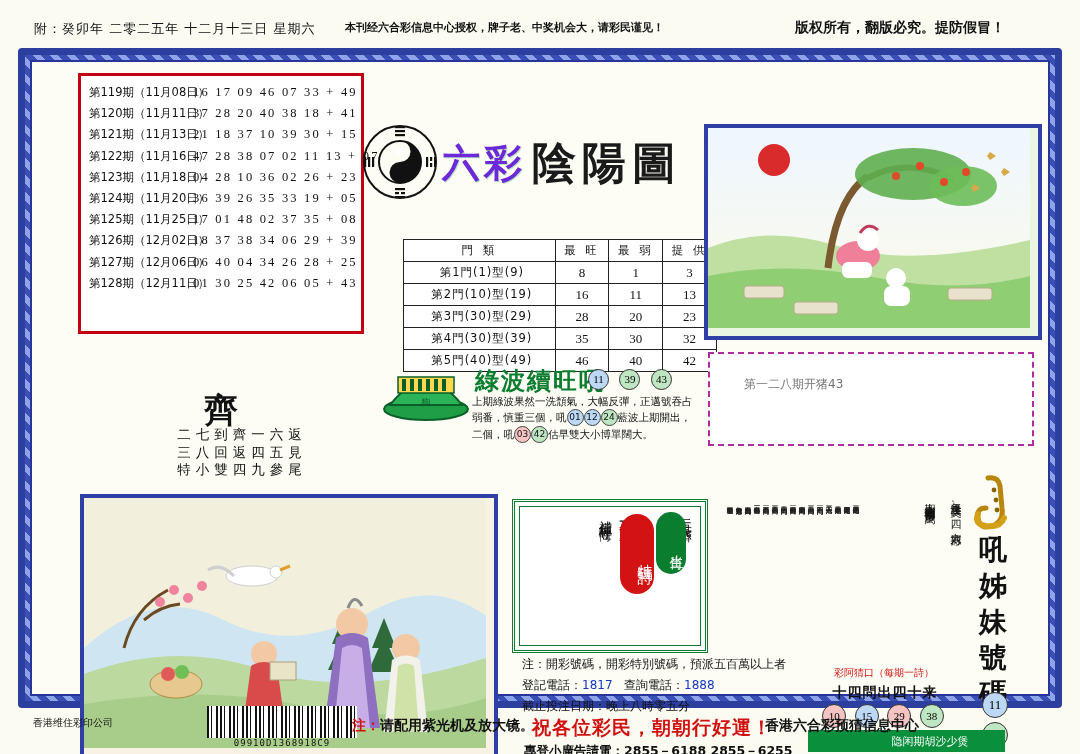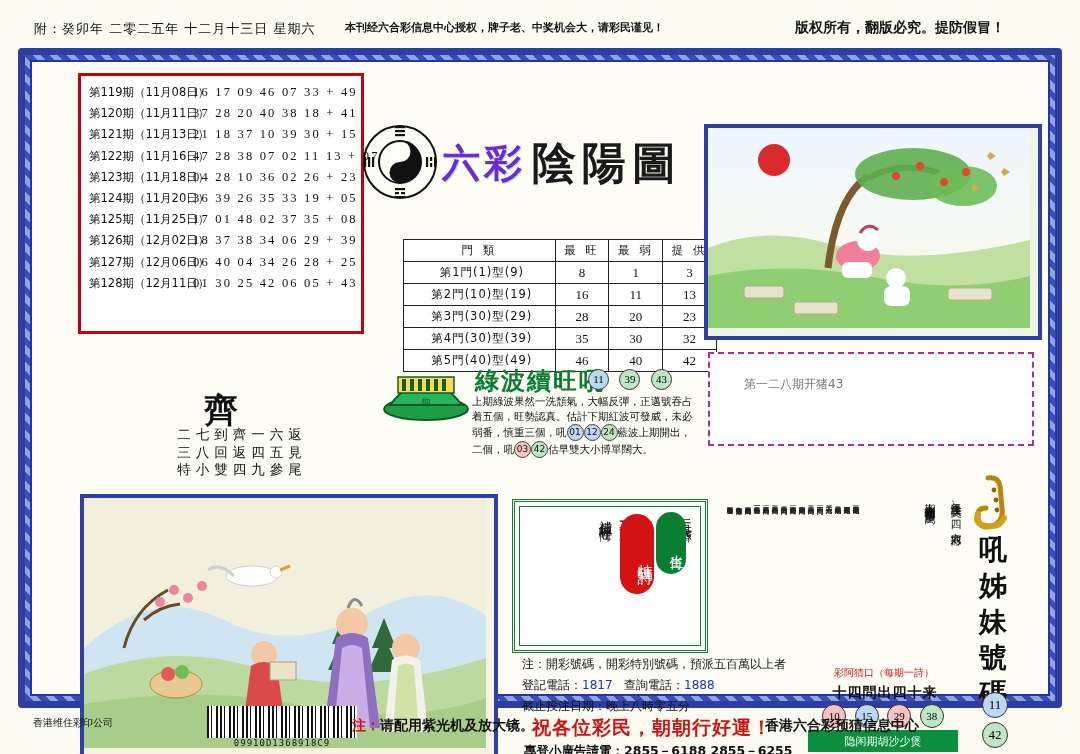--- a/index.html
+++ b/index.html
@@ -255,20 +255,21 @@
     font-family:"DejaVu Sans", sans-serif;
   }
   .mini-balls{
     position:absolute;left:776px;top:642px;width:150px;text-align:center;
   }
   .mini-balls .gball{width:22px;height:22px;line-height:22px;font-size:11px;margin:0 2px;}
   .mini-green{
     position:absolute;left:776px;top:668px;width:150px;height:22px;
     background:#0a8f3c;color:#fff;font-size:11px;text-align:center;line-height:22px;
     font-family:Liberation Serif, serif;
+    padding-left:47px;
   }
   
   .f-left{
     position:absolute;left:33px;top:716px;font-size:10px;color:#111;
     font-family:"DejaVu Sans", sans-serif;
   }
   .barcode{
     position:absolute;left:207px;top:706px;width:150px;height:32px;
     background:
       repeating-linear-gradient(90deg,#111 0 2px,#fff 2px 4px,#111 4px 5px,#fff 5px 9px,#111 9px 11px,#fff 11px 13px);
@@ -426,21 +427,20 @@
       </div>
 
       <div class="green-title">綠波續旺吼</div>
       <div class="balls-row">
         <span class="gball gb-blue">11</span>
         <span class="gball gb-green">39</span>
         <span class="gball gb-green">43</span>
       </div>
       <div class="green-text">
         <div>上期綠波果然一洗頹氣，大幅反彈，正邁號吞占</div>
-        <div>着五個，旺勢認真。估計下期紅波可發威，未必</div>
         <div>
           <span>弱番，慎重三個，吼</span><span class="inl gb-blue">01</span><span class="inl gb-blue">12</span><span class="inl gb-green">24</span><span>藍波上期開出，</span>
         </div>
         <div>
           <span>二個，吼</span><span class="inl gb-red">03</span><span class="inl gb-green">42</span><span>估早雙大小博單闊大。</span>
         </div>
       </div>
 
       <div class="qi">齊</div>
       <div class="qi-poem">

